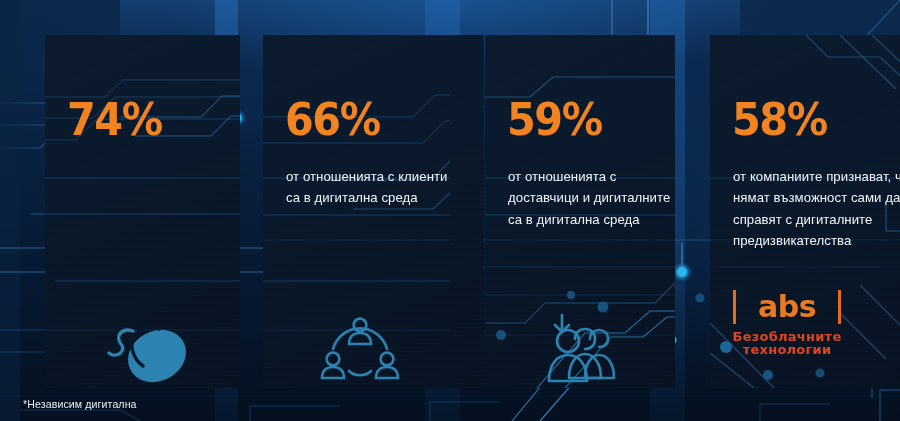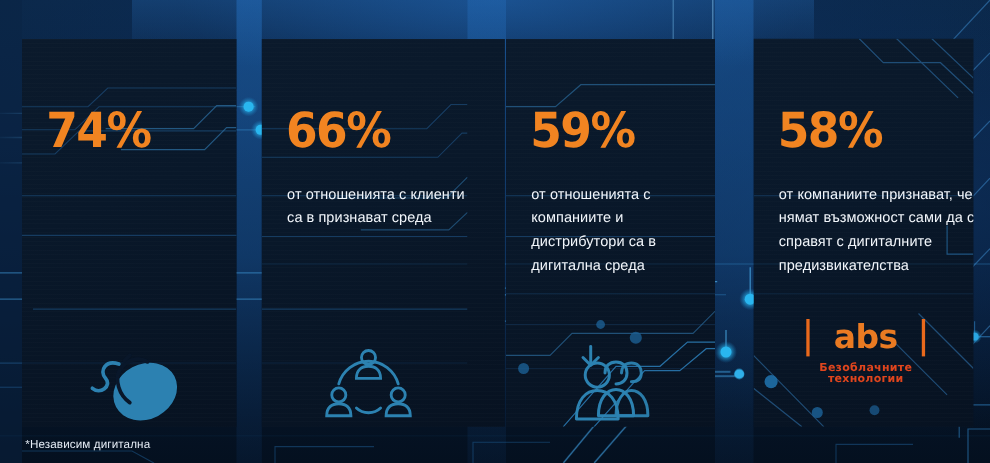--- a/index.html
+++ b/index.html
@@ -21,20 +21,21 @@
       linear-gradient(180deg,#0b2849 0%,#0a2344 28%,#071a34 62%,#04101f 100%);
   }
   #bg-svg { position:absolute; inset:0; }
 
   
   .card {
     position:absolute;
     top:35px; height:353px;
     background:linear-gradient(157deg,#0b1a2c 0%,#09182a 42%,#071221 100%);
     overflow:hidden;
+    margin-left:25px;
   }
   .card::after{
     content:""; position:absolute; inset:0;
     background:
       repeating-linear-gradient(0deg, rgba(255,255,255,0.012) 0px, rgba(255,255,255,0.012) 1px, rgba(0,0,0,0) 1px, rgba(0,0,0,0) 4px);
     pointer-events:none;
   }
   .card-inner { position:absolute; inset:0; z-index:3; }
 
   .pct {
@@ -103,21 +104,21 @@
     font-size:19.5px; font-weight:bold;
     letter-spacing:0.6px;
     line-height:1;
     margin-top:6px;
     background:linear-gradient(90deg,#e2401f 0%,#ee6a1e 35%,#f08a22 70%,#f09a2c 100%);
     -webkit-background-clip:text; background-clip:text;
     -webkit-text-fill-color:transparent; color:transparent;
   }
   .logo-tag{
     font-family:"DejaVu Sans","Liberation Sans",sans-serif;
-    font-size:10px; font-weight:bold;
+    font-size:13px; font-weight:bold;
     letter-spacing:0.25px;
     color:#e0451d;
     margin-top:2.5px;
     line-height:1;
   }
 
   
   #footnote{
     position:absolute;
     z-index:6;
@@ -305,21 +306,21 @@
         <path d="M0,246 H187"></path>
         <path d="M0,295 H187" opacity="0.45"></path>
       </g>
       <g fill="none" stroke="#2a6898" stroke-width="1.05" opacity="0.65">
         <path d="M187,126 L168,145 H60"></path>
         <path d="M187,158 L170,174 H90"></path>
       </g>
     </svg>
     <div class="card-inner">
       <div class="pct">66%</div>
-      <div class="desc">от отношенията с клиенти са в признават среда</div>
+      <div class="desc">от отношенията с клиенти са в дигитална среда</div>
     </div>
 
     <svg class="card-icon" style="left:56px; top:278px;" width="82" height="74" viewBox="0 0 82 74">
       <g fill="none" stroke="#2e86b6" stroke-width="2.6" stroke-linecap="round">
 
         <path d="M14,36 A28,28 0 0 1 68,36"></path>
         <path d="M30,58 A14,11 0 0 0 52,58"></path>
 
         <g>
           <circle cx="41" cy="12" r="6.4"></circle>
@@ -360,21 +361,21 @@
         <circle cx="86" cy="260" r="4"></circle>
       </g>
 
       <g fill="none" stroke="#2f85c2" stroke-width="1.1" opacity="0.8">
         <path d="M52,353 L100,298 H140 L165,276 H190"></path>
         <path d="M80,353 L126,302 H158 L182,282 H190"></path>
       </g>
     </svg>
     <div class="card-inner">
       <div class="pct">59%</div>
-      <div class="desc">от отношенията с компаниите и дистрибутори са в дигитална среда</div>
+      <div class="desc">от отношенията с доставчици и дигиталните са в дигитална среда</div>
     </div>
 
     <svg class="card-icon" style="left:52px; top:276px;" width="88" height="78" viewBox="0 0 88 78">
       <g fill="none" stroke="#2e86b6" stroke-width="2.7" stroke-linecap="round" stroke-linejoin="round">
 
         <path d="M25,4 V20"></path>
         <path d="M18,14 L25,21 L32,14"></path>
 
         <g opacity="0.95">
           <path d="M53,28 C53,22 57,19 62,19 C67,19 71,22 71,28 C71,33 68,36 62,36"></path>

